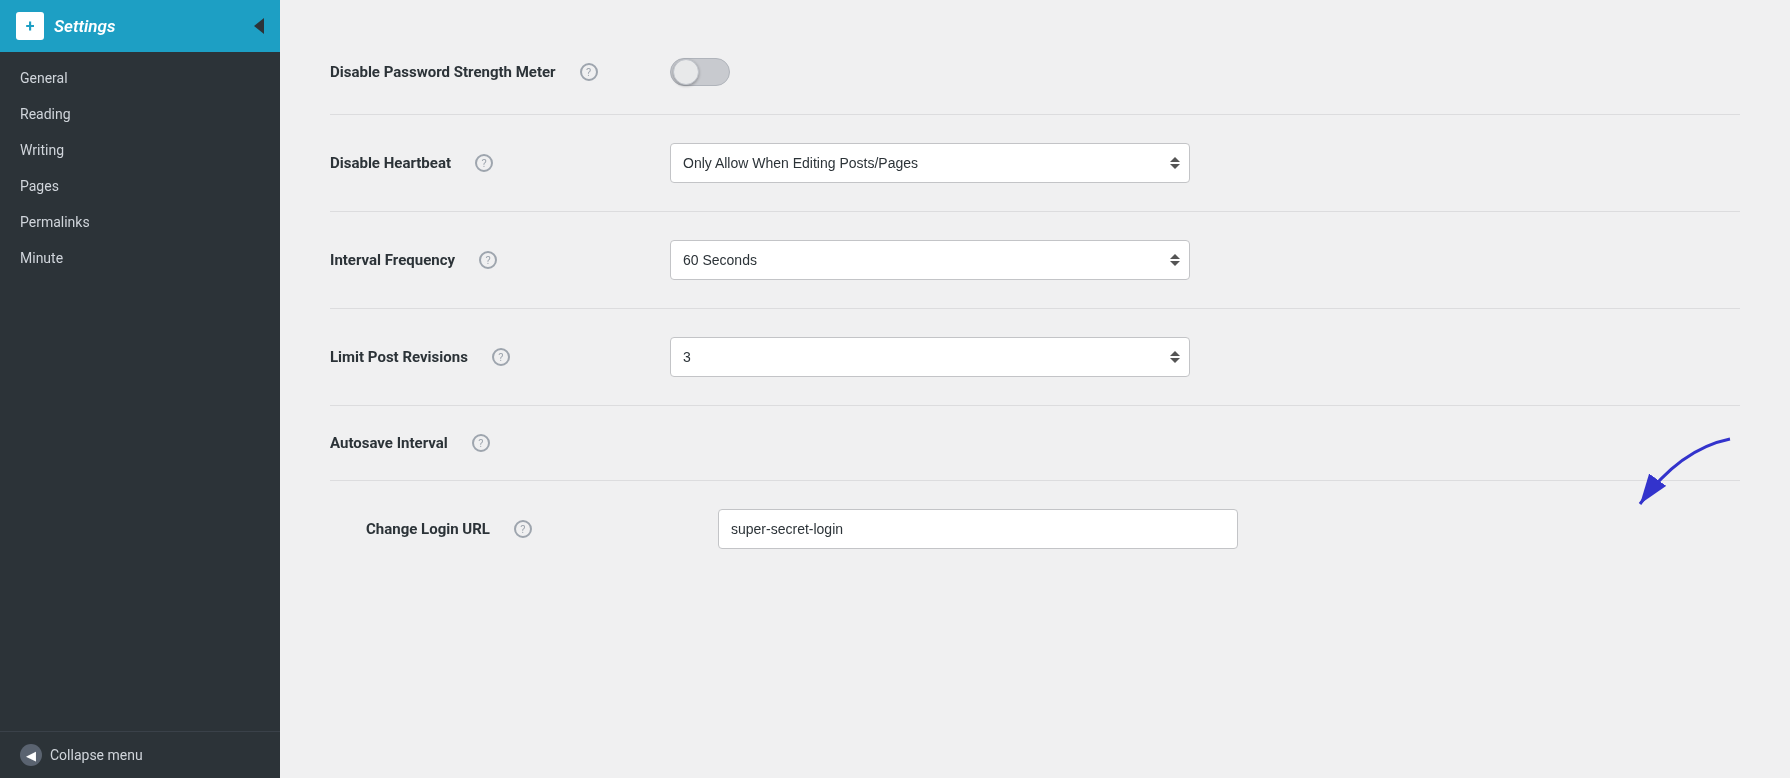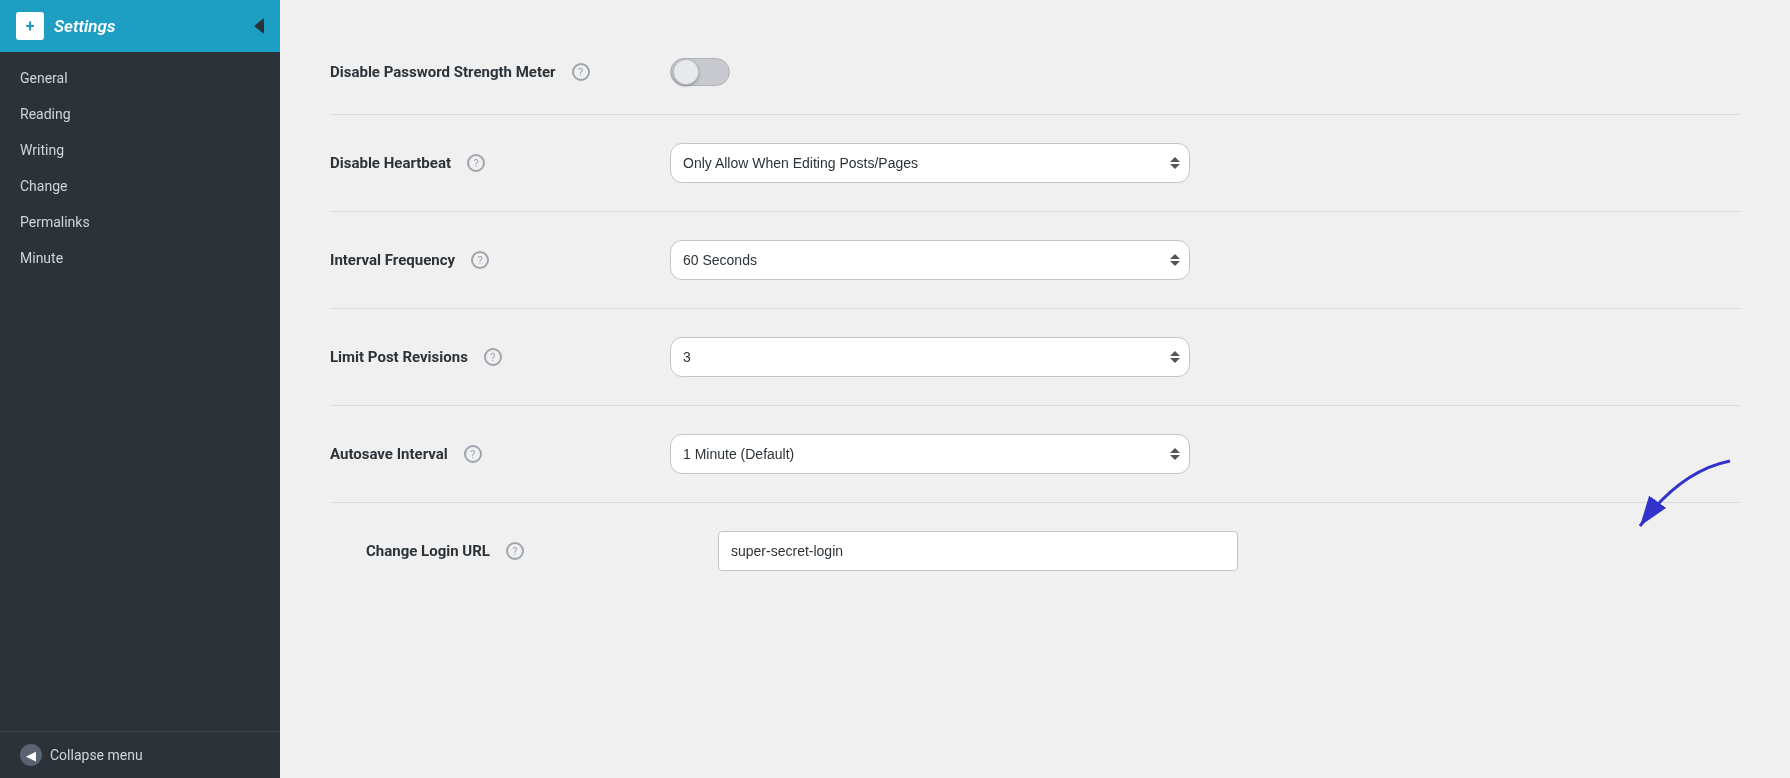--- a/index.html
+++ b/index.html
@@ -86,21 +86,21 @@
       align-items: center;
       padding: 28px 0;
       border-bottom: 1px solid #dcdcde;
     }
     .settings-row:last-child { border-bottom: none; margin-left: 36px; }
 
     .settings-label {
       width: 340px;
       display: flex;
       align-items: center;
-      gap: 16px;
+      gap: 24px;
       flex-shrink: 0;
     }
     .settings-label-text {
       font-size: 15px;
       font-weight: 700;
       color: #2c3338;
     }
     .help-icon {
       width: 18px; height: 18px;
       border-radius: 50%;
@@ -141,21 +141,21 @@
       border: 1px solid #c0c4cb;
     }
 
     
     .settings-select {
       width: 520px;
       height: 40px;
       padding: 0 12px;
       background: white;
       border: 1px solid #c3c4c7;
-      border-radius: 12px;
+      border-radius: 4px;
       font-size: 14px;
       color: #2c3338;
       appearance: none;
       -webkit-appearance: none;
       cursor: pointer;
       background-image: none;
     }
     .select-wrapper {
       position: relative;
       width: 520px;
@@ -213,21 +213,21 @@
     <div class="sidebar-item">
       <span>General</span>
     </div>
     <div class="sidebar-item">
       <span>Reading</span>
     </div>
     <div class="sidebar-item">
       <span>Writing</span>
     </div>
     <div class="sidebar-item">
-      <span>Change</span>
+      <span>Pages</span>
     </div>
     <div class="sidebar-item">
       <span>Permalinks</span>
     </div>
     <div class="sidebar-item">
       <span>Minute</span>
     </div>
   </nav>
 
   <div class="sidebar-collapse">
@@ -324,34 +324,20 @@
     </div>
   </div>
 
   <div class="settings-row">
     <div class="settings-label">
       <span class="settings-label-text">Autosave Interval</span>
       <div class="help-icon">
         <span>?</span>
       </div>
     </div>
-    <div class="settings-control">
-      <div class="select-wrapper">
-        <select class="settings-select">
-          <option selected="">1 Minute (Default)</option>
-          <option>2 Minutes</option>
-          <option>5 Minutes</option>
-          <option>10 Minutes</option>
-        </select>
-        <div class="select-arrows">
-          <div class="arrow-up"></div>
-          <div class="arrow-down"></div>
-        </div>
-      </div>
-    </div>
   </div>
 
   <div class="settings-row">
     <div class="settings-label">
       <span class="settings-label-text">Change Login URL</span>
       <div class="help-icon">
         <span>?</span>
       </div>
     </div>
     <div class="settings-control arrow-annotation">

